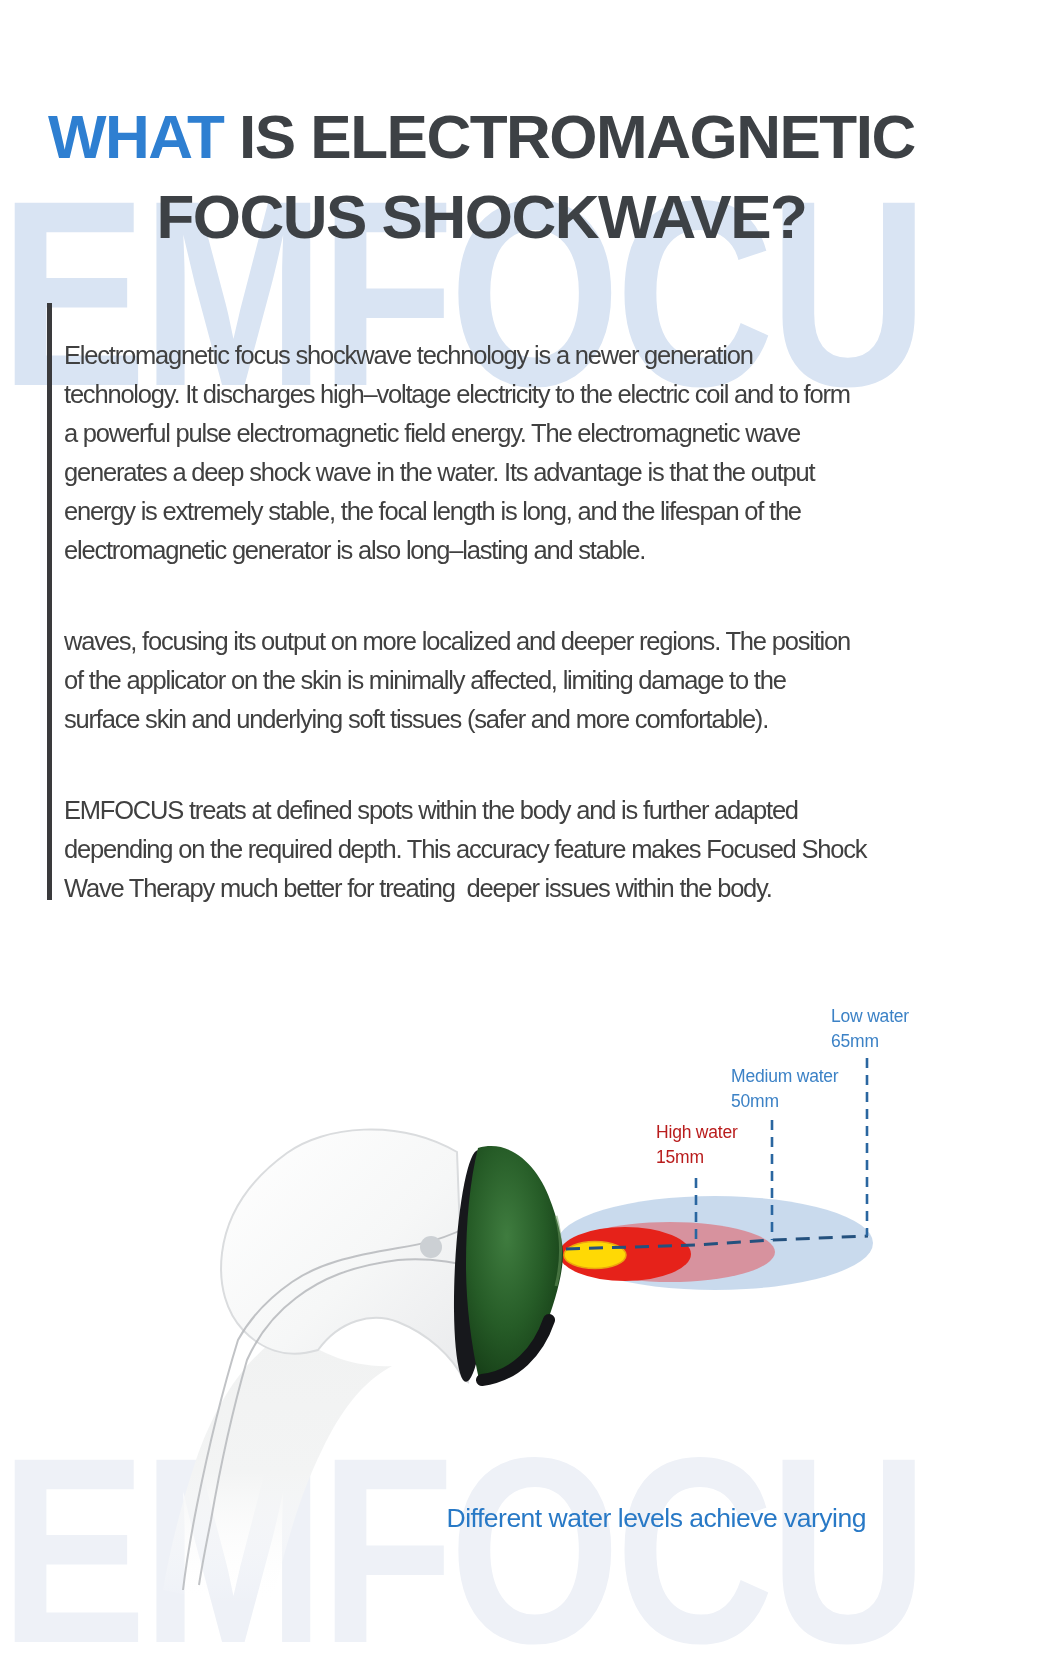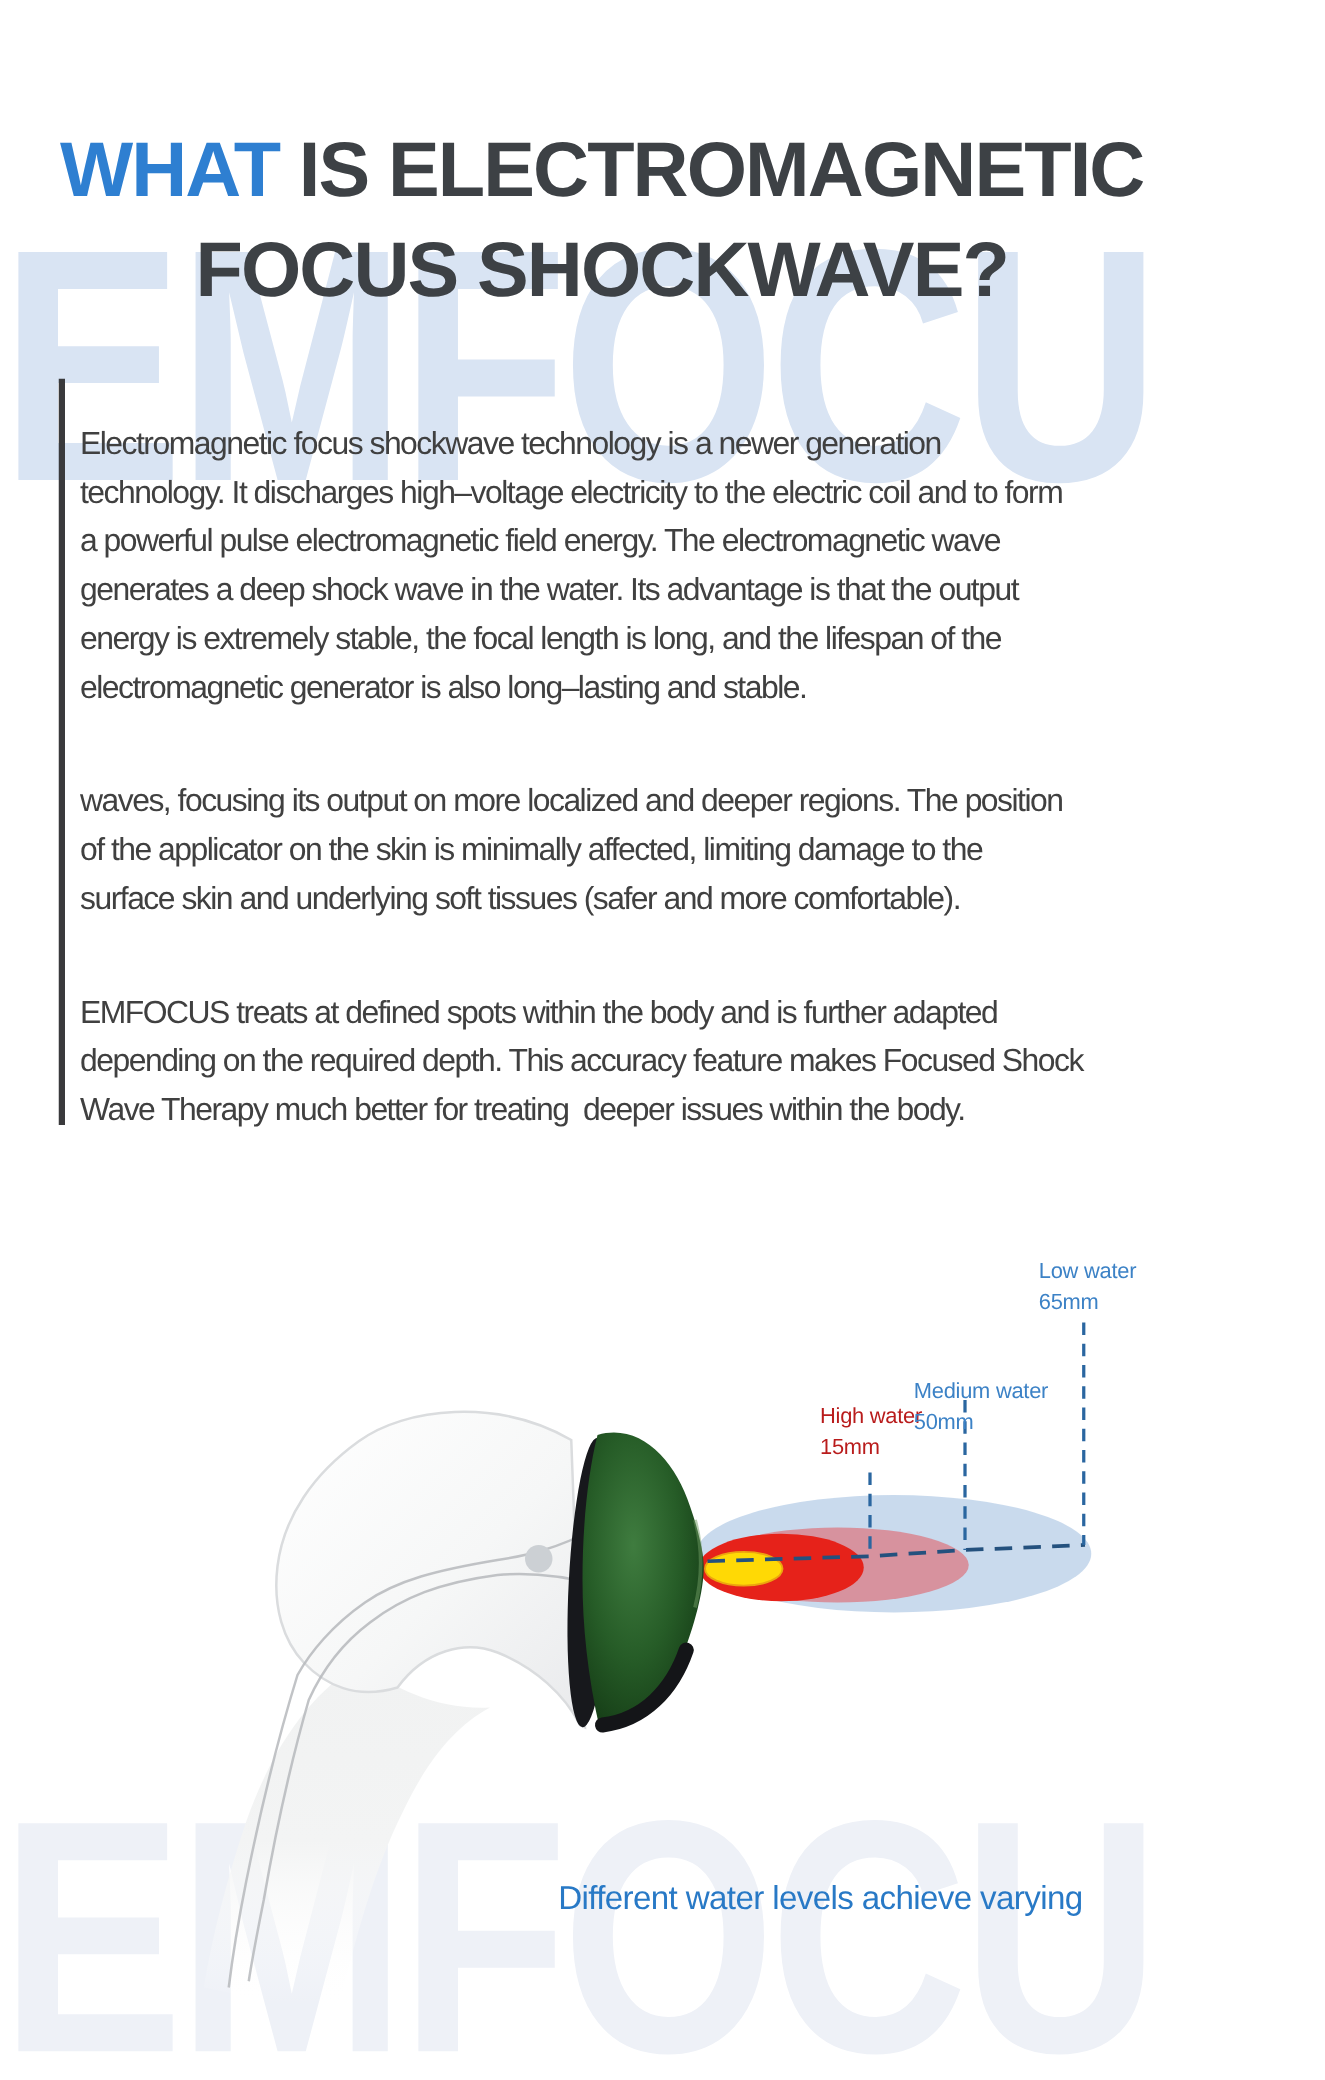--- a/index.html
+++ b/index.html
@@ -31,21 +31,21 @@
   }
   .para{margin:0 0 52px 0;}
   .line{white-space:pre;}
   
   .illustration{position:absolute;left:0;top:1000px;z-index:3;}
   
   .depth-label{position:absolute;z-index:4;font-size:17.5px;line-height:25px;letter-spacing:-0.2px;white-space:nowrap;}
   .depth-label.blue{color:#3c82c6;}
   .depth-label.dark{color:#b91c1c;}
   .lbl-low{left:831px;top:1004px;}
-  .lbl-medium{left:731px;top:1064px;margin-top:36px;}
+  .lbl-medium{left:731px;top:1064px;}
   .lbl-high{left:656px;top:1120px;}
   
   .caption{
     position:absolute;right:52px;top:1498px;z-index:5;text-align:left;
     font-size:26.5px;line-height:40px;letter-spacing:-0.5px;color:#2879c6;white-space:nowrap;
   }
 </style>
 </head>
 <body>
 

